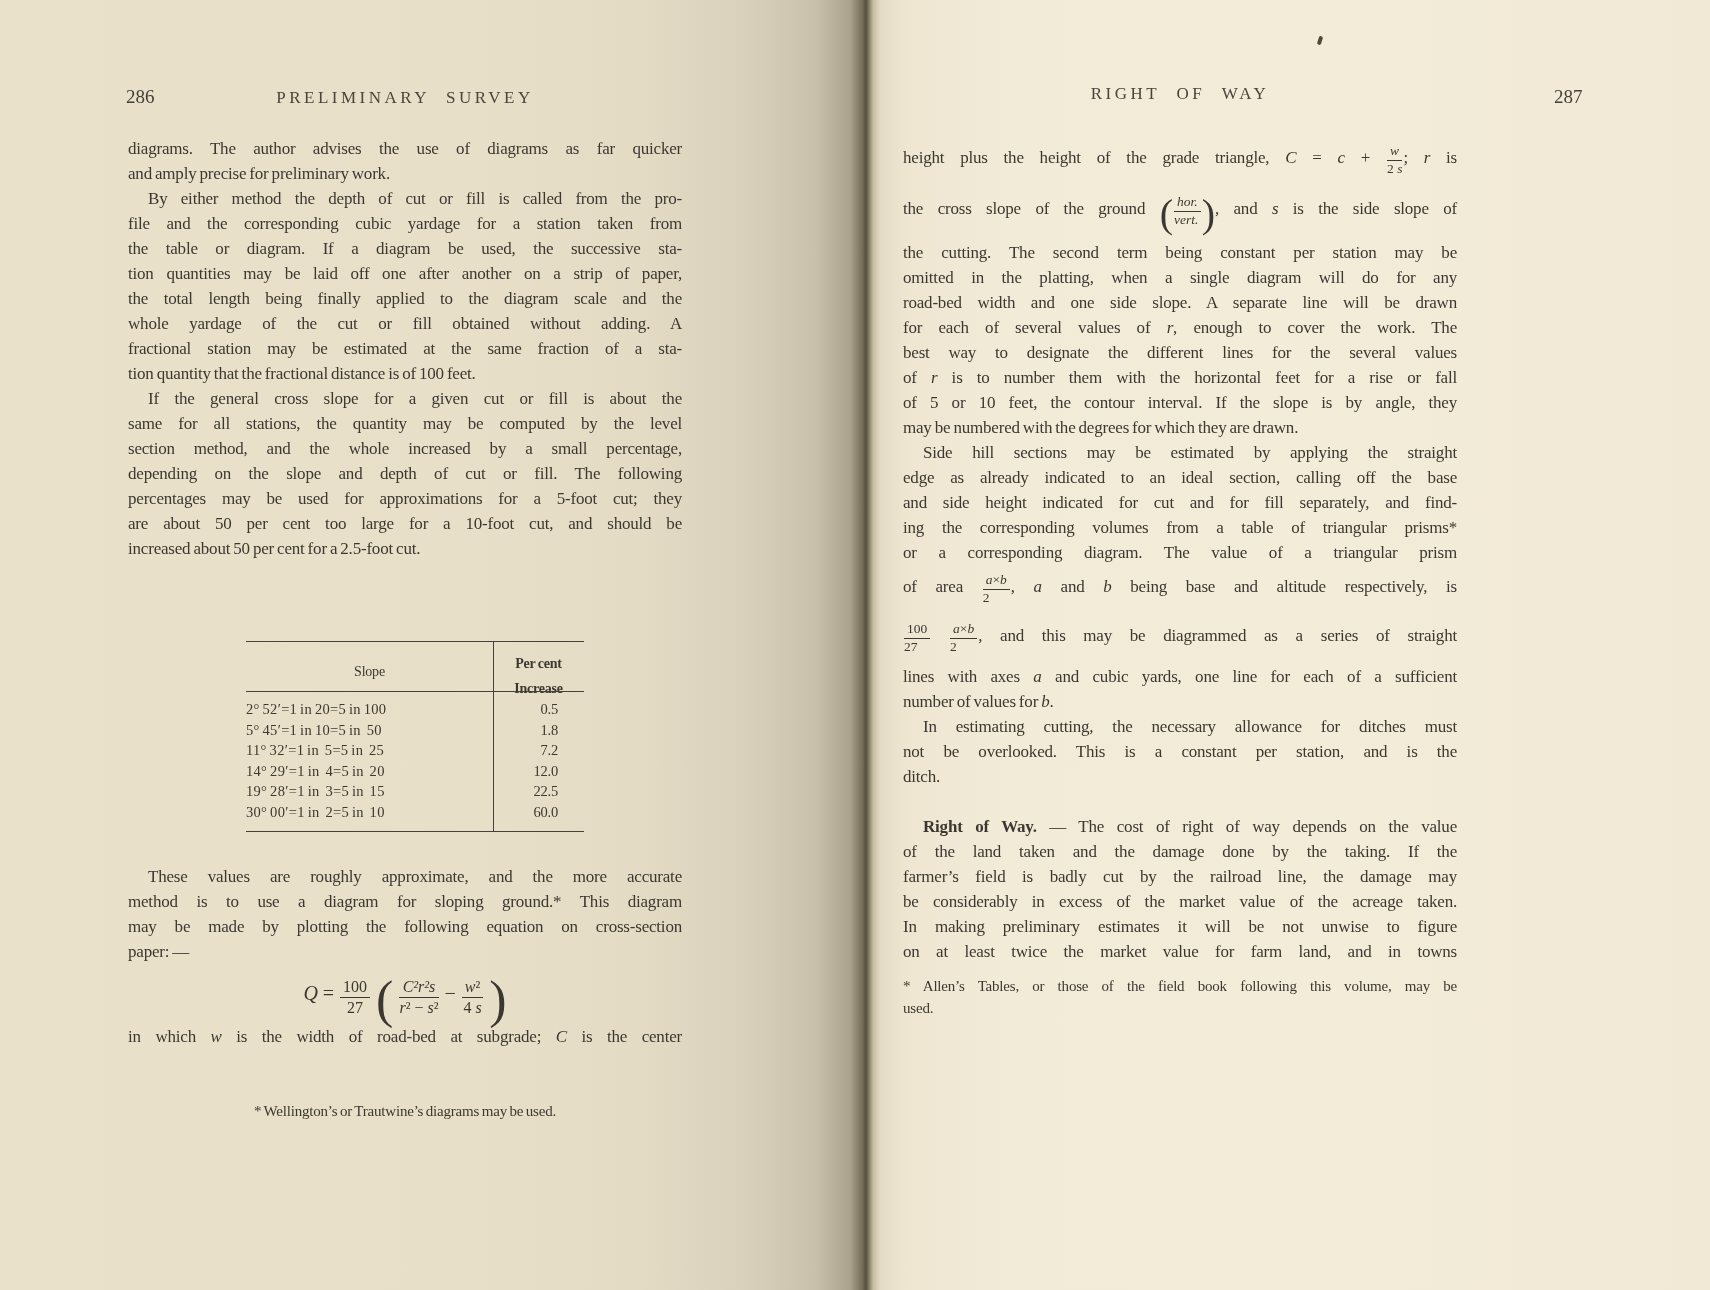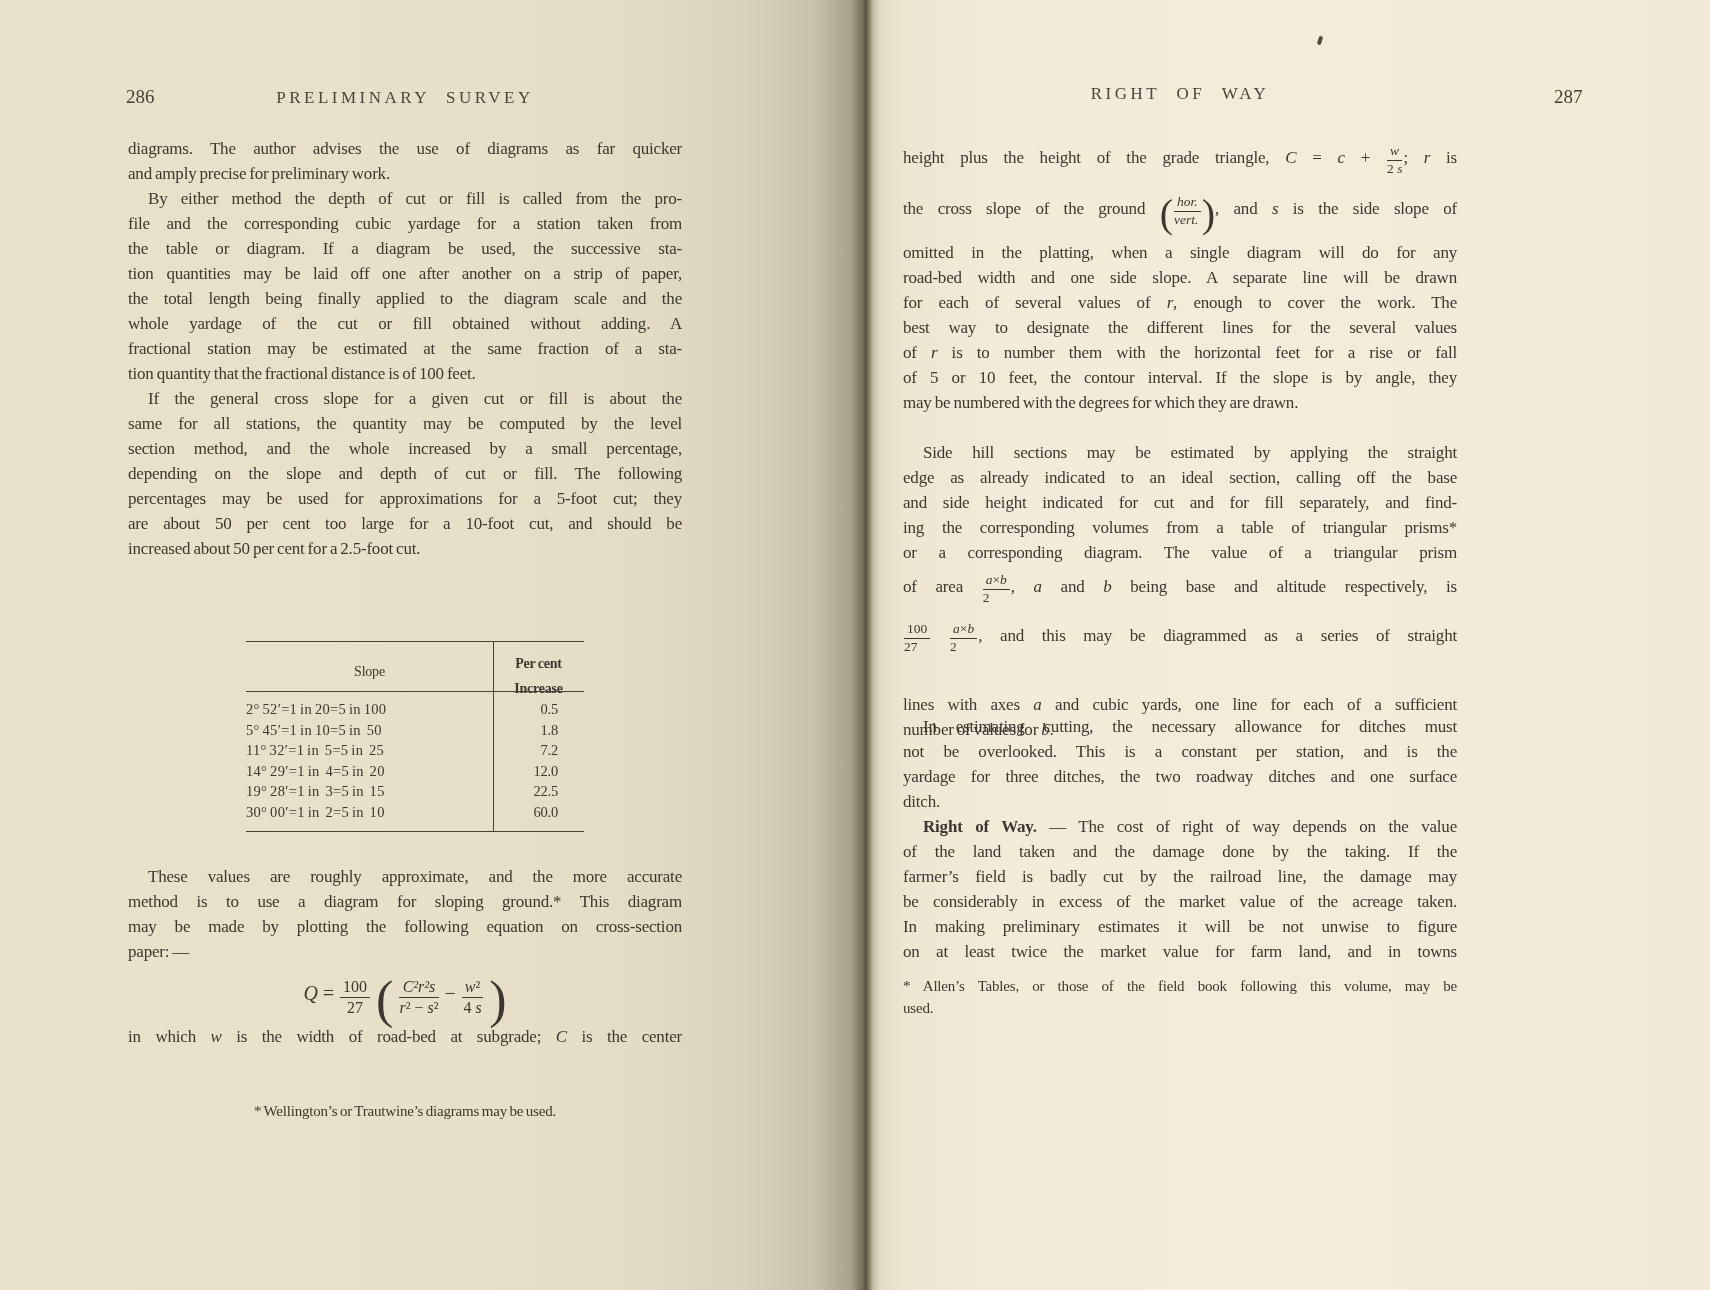--- a/index.html
+++ b/index.html
@@ -179,20 +179,21 @@
 
       <div class="mline" style="top:136px;line-height:44px;">
         <span>height plus the height of the grade triangle, <i class="mv">C</i> = <i class="mv">c</i> + </span><span class="frac"><span class="fn"><i class="mv">w</i></span><span class="fd">2 <i class="mv">s</i></span></span><span>; <i class="mv">r</i> is</span>
       </div>
 
       <div class="mline" style="top:184px;line-height:50px;">
         <span>the cross slope of the ground </span><span class="bigparen">(</span><span class="frac"><span class="fn"><i class="mv">hor.</i></span><span class="fd"><i class="mv">vert.</i></span></span><span class="bigparen">)</span><span>, and <i class="mv">s</i> is the side slope of</span>
       </div>
 
       <div class="para" style="top:240px;">
+          <div class="jline">the cutting.  The second term being constant per station may be</div>
           <div class="jline">omitted in the platting, when a single diagram will do for any</div>
           <div class="jline">road-bed width and one side slope.  A separate line will be drawn</div>
           <div class="jline">for each of several values of <i class="mv">r</i>, enough to cover the work.  The</div>
           <div class="jline">best way to designate the different lines for the several values</div>
           <div class="jline">of <i class="mv">r</i> is to number them with the horizontal feet for a rise or fall</div>
           <div class="jline">of 5 or 10 feet, the contour interval.  If the slope is by angle, they</div>
           <div class="jline noj">may be numbered with the degrees for which they are drawn.</div>
         </div>
       <div class="para" style="top:440px;">
           <div class="jline indent">Side hill sections may be estimated by applying the straight</div>
@@ -204,28 +205,27 @@
 
       <div class="mline" style="top:565px;line-height:44px;">
         <span>of area </span><span class="frac"><span class="fn"><i class="mv">a</i>×<i class="mv">b</i></span><span class="fd">2</span></span><span>, <i class="mv">a</i> and <i class="mv">b</i> being base and altitude respectively, is</span>
       </div>
 
       <div class="mline" style="top:612px;line-height:48px;">
         <span class="frac"><span class="fn">100</span><span class="fd">27</span></span>
         <span class="frac"><span class="fn"><i class="mv">a</i>×<i class="mv">b</i></span><span class="fd">2</span></span><span>, and this may be diagrammed as a series of straight</span>
       </div>
 
-      <div class="para" style="top:664px;margin-top:28px;">
+      <div class="para" style="top:664px;">
           <div class="jline">lines with axes <i class="mv">a</i> and cubic yards, one line for each of a sufficient</div>
           <div class="jline noj">number of values for <i class="mv">b</i>.</div>
         </div>
       <div class="para" style="top:714px;">
           <div class="jline indent">In estimating cutting, the necessary allowance for ditches must</div>
           <div class="jline">not be overlooked.  This is a constant per station, and is the</div>
-          <div class="jline">yardage for three ditches, the two roadway ditches and one surface</div>
           <div class="jline noj">ditch.</div>
         </div>
       <div class="para" style="top:814px;">
           <div class="jline indent"><b>Right of Way.</b> — The cost of right of way depends on the value</div>
           <div class="jline">of the land taken and the damage done by the taking.  If the</div>
           <div class="jline">farmer’s field is badly cut by the railroad line, the damage may</div>
           <div class="jline">be considerably in excess of the market value of the acreage taken.</div>
           <div class="jline">In making preliminary estimates it will be not unwise to figure</div>
           <div class="jline">on at least twice the market value for farm land, and in towns</div>
         </div>

